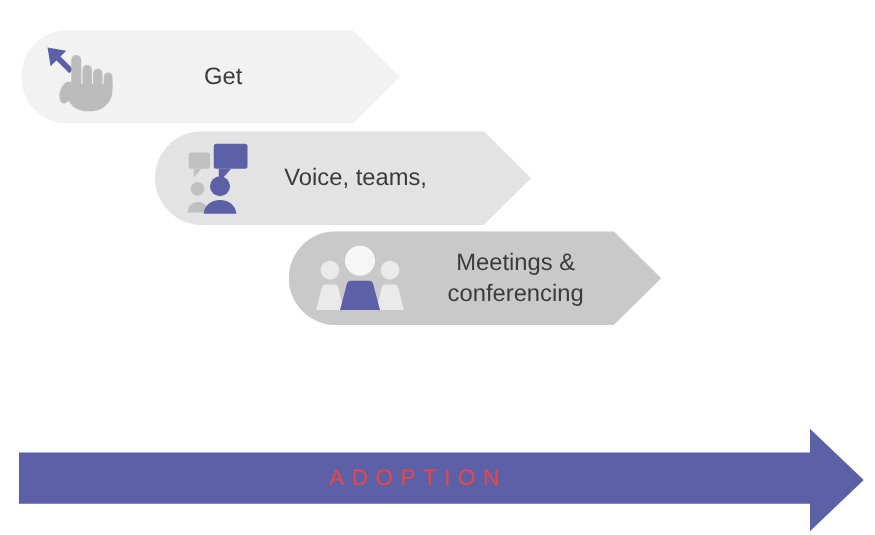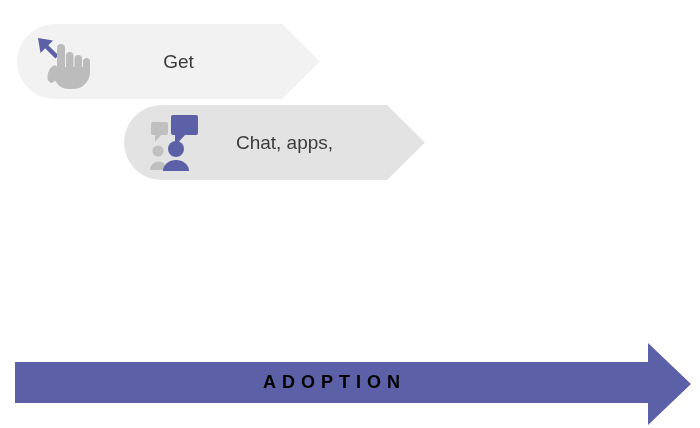--- a/index.html
+++ b/index.html
@@ -17,21 +17,21 @@
     position:absolute;top:0;bottom:0;
     display:flex;flex-direction:column;justify-content:center;align-items:center;
     font-size:19px;line-height:25px;color:var(--step_text,#3b3b3b);
     text-align:center;white-space:nowrap;
   }
   .label span:empty{display:none;}
   .adoption{position:absolute;left:15px;top:343px;width:677px;height:82px;}
   .adoption-label{
     position:absolute;left:0;top:19px;width:633px;height:41px;
     display:flex;align-items:center;justify-content:center;
-    color:#000000;font-size:18px;font-weight:bold;letter-spacing:6px;
+    color:#ef4444;font-size:18px;font-weight:normal;letter-spacing:6px;
     text-indent:6px; 
   }
 </style>
 </head>
 <body>
 
 <div id="stage">
 
   <div class="banner" style="left:17px;top:24px;width:303px;">
     <svg class="shape" width="303" height="75" viewBox="0 0 303 75">
@@ -74,24 +74,49 @@
           <circle cx="10" cy="38" r="5.5"></circle>
           <path d="M2 57 a8.5 8.5 0 0 1 17 0 z"></path>
         </g>
         <g>
           <circle cx="28" cy="36" r="8" fill="#5c61a7"></circle>
           <path d="M15 58 a13 11 0 0 1 26 0 z" fill="#5c61a7"></path>
         </g>
       </svg>
     </div>
     <div class="label" style="left:70px;right:50px;">
-      <span>Chat, apps,</span>
+      <span>Voice, teams,</span>
     </div>
   </div>
 
+  <div class="banner" style="left:231px;top:185px;width:298px;">
+    <svg class="shape" width="298" height="75" viewBox="0 0 298 75">
+      <path d="M37.5 0 H260 L298 37.5 L260 75 H37.5 A37.5 37.5 0 0 1 37.5 0 Z" fill="#c9c9c9"></path>
+    </svg>
+    <div class="icon" style="left:20px;top:11px;width:74px;height:54px;">
+      <svg width="74" height="54" viewBox="0 0 74 54">
+        <g fill="#eaeaea">
+          <circle cx="13" cy="20" r="7.5"></circle>
+          <path d="M2 52 L6.5 33.5 q0.5 -2 2.5 -2 h8 q2 0 2.5 2 L24 52 Z"></path>
+        </g>
+        <g fill="#eaeaea">
+          <circle cx="61" cy="20" r="7.5"></circle>
+          <path d="M50 52 L54.5 33.5 q0.5 -2 2.5 -2 h8 q2 0 2.5 2 L72 52 Z"></path>
+        </g>
+        <g>
+          <circle cx="37" cy="12.5" r="12" fill="#f6f6f6"></circle>
+          <path d="M21 52 L26.5 31 q0.6 -2.5 3 -2.5 h15 q2.4 0 3 2.5 L53 52 Z" fill="#5c61a7"></path>
+        </g>
+      </svg>
+    </div>
+    <div class="label" style="left:105px;right:40px;">
+      <span>Meetings &amp;</span>
+      <span>conferencing</span>
+    </div>
+  </div>
 
 
   <div class="adoption">
     <svg width="677" height="82" viewBox="0 0 677 82">
       <path d="M0 19 H633 V0 L676 41 L633 82 V60 H0 Z" fill="#5c61a7"></path>
     </svg>
     <div class="adoption-label">ADOPTION</div>
   </div>
 
 </div>

